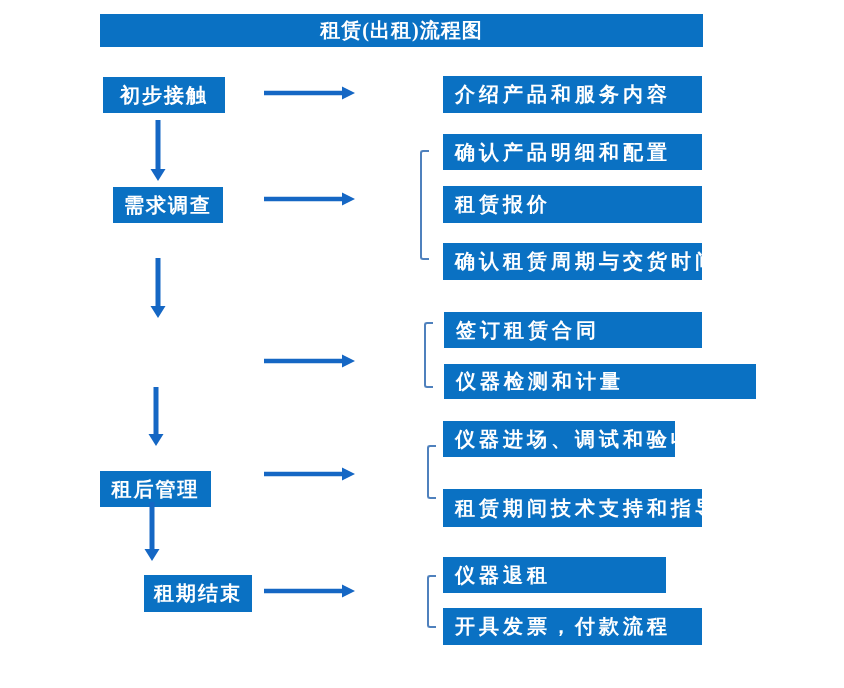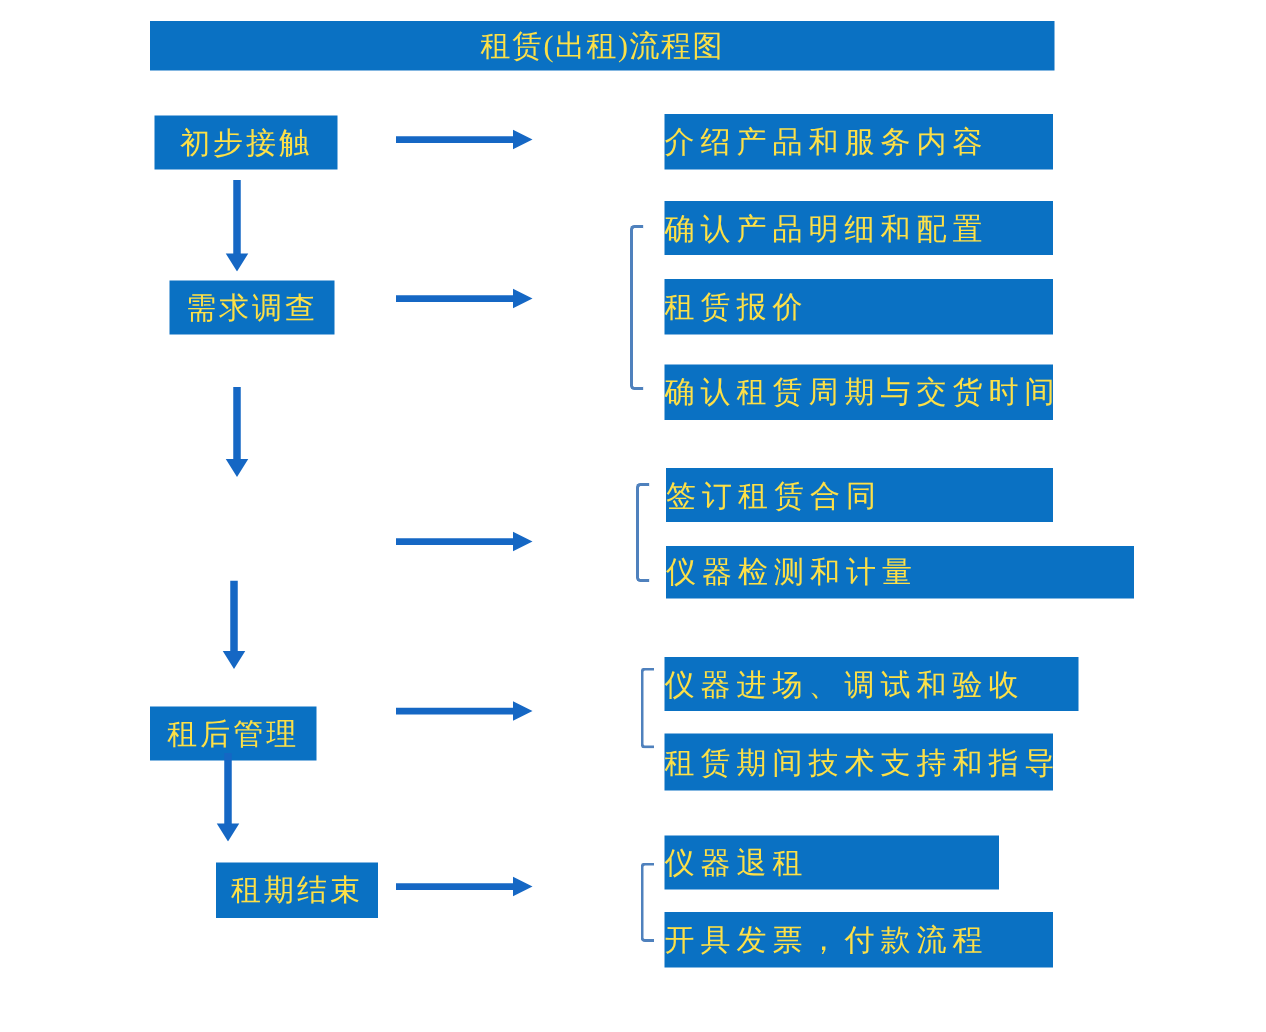--- a/index.html
+++ b/index.html
@@ -11,39 +11,40 @@
   .canvas {
     position: relative;
     width: 844px;
     height: 688px;
     background: #ffffff;
     overflow: hidden;
   }
   .blue-box {
     position: absolute;
     background: #0A71C3;
-    color: #fde047;
-    font-weight: normal;
+    color: #ffffff;
+    font-weight: bold;
     font-size: 20px;
     display: flex;
     align-items: center;
     box-sizing: border-box;
     white-space: nowrap;
   }
   .title-bar {
     justify-content: center;
     letter-spacing: 1px;
     font-size: 20px;
   }
   .step-box {
     justify-content: center;
     letter-spacing: 2px;
   }
   .detail-box {
     justify-content: flex-start;
+    padding-left: 12px;
     letter-spacing: 4px;
   }
   .arrow {
     position: absolute;
     display: block;
   }
   .bracket {
     position: absolute;
     width: 9px;
     border-left: 2px solid #4F81BD;
@@ -67,21 +68,21 @@
 
   <div class="blue-box detail-box" style="left:443px; top:76px; width:259px; height:37px;">介绍产品和服务内容</div>
 
   <div class="blue-box detail-box" style="left:443px; top:134px; width:259px; height:36px;">确认产品明细和配置</div>
   <div class="blue-box detail-box" style="left:443px; top:186px; width:259px; height:37px;">租赁报价</div>
   <div class="blue-box detail-box" style="left:443px; top:243px; width:259px; height:37px;">确认租赁周期与交货时间</div>
 
   <div class="blue-box detail-box" style="left:444px; top:312px; width:258px; height:36px;">签订租赁合同</div>
   <div class="blue-box detail-box" style="left:444px; top:364px; width:312px; height:35px;">仪器检测和计量</div>
 
-  <div class="blue-box detail-box" style="left:443px; top:438px; width:276px; height:36px;">仪器进场、调试和验收</div>
+  <div class="blue-box detail-box" style="left:443px; top:421px; width:232px; height:36px;">仪器进场、调试和验收</div>
   <div class="blue-box detail-box" style="left:443px; top:489px; width:259px; height:38px;">租赁期间技术支持和指导</div>
 
   <div class="blue-box detail-box" style="left:443px; top:557px; width:223px; height:36px;">仪器退租</div>
   <div class="blue-box detail-box" style="left:443px; top:608px; width:259px; height:37px;">开具发票，付款流程</div>
 
   <svg class="arrow" style="left:262px; top:85px;" width="94" height="16">
     <line x1="2" y1="8" x2="80" y2="8" stroke="#1567C4" stroke-width="4.5"></line>
     <polygon points="80,1.5 93,8 80,14.5" fill="#1567C4"></polygon>
   </svg>
   <svg class="arrow" style="left:262px; top:191px;" width="94" height="16">

